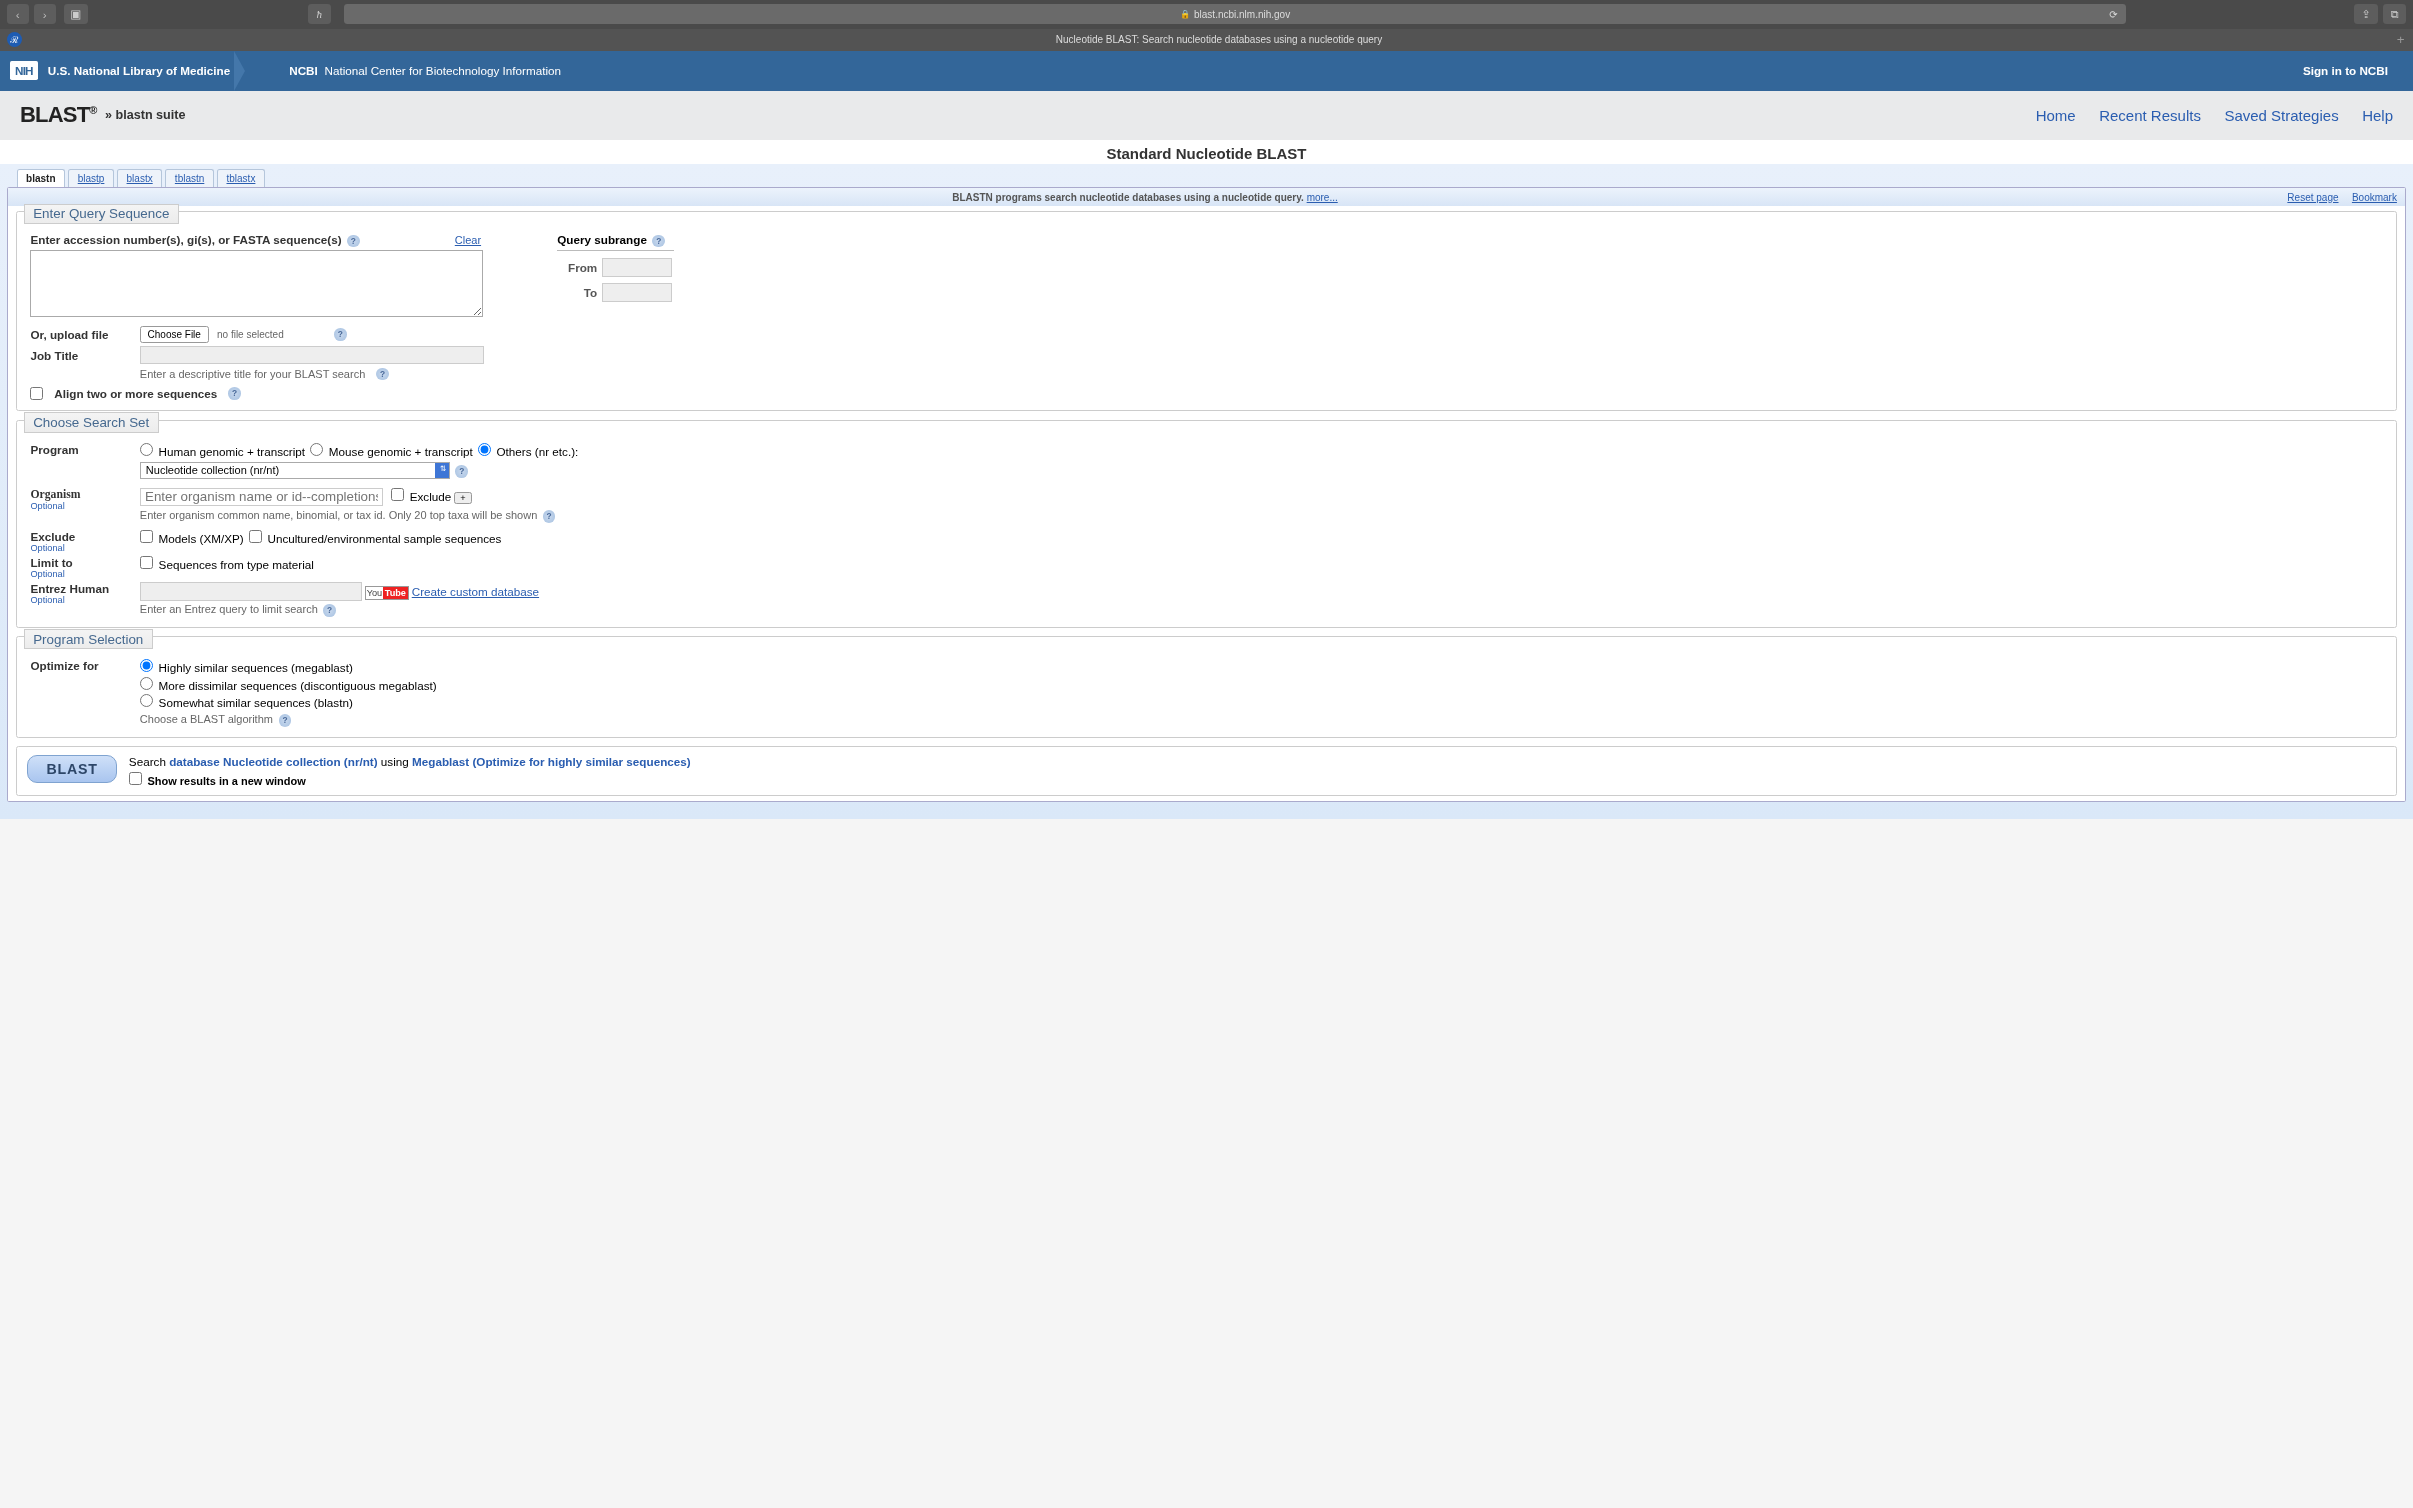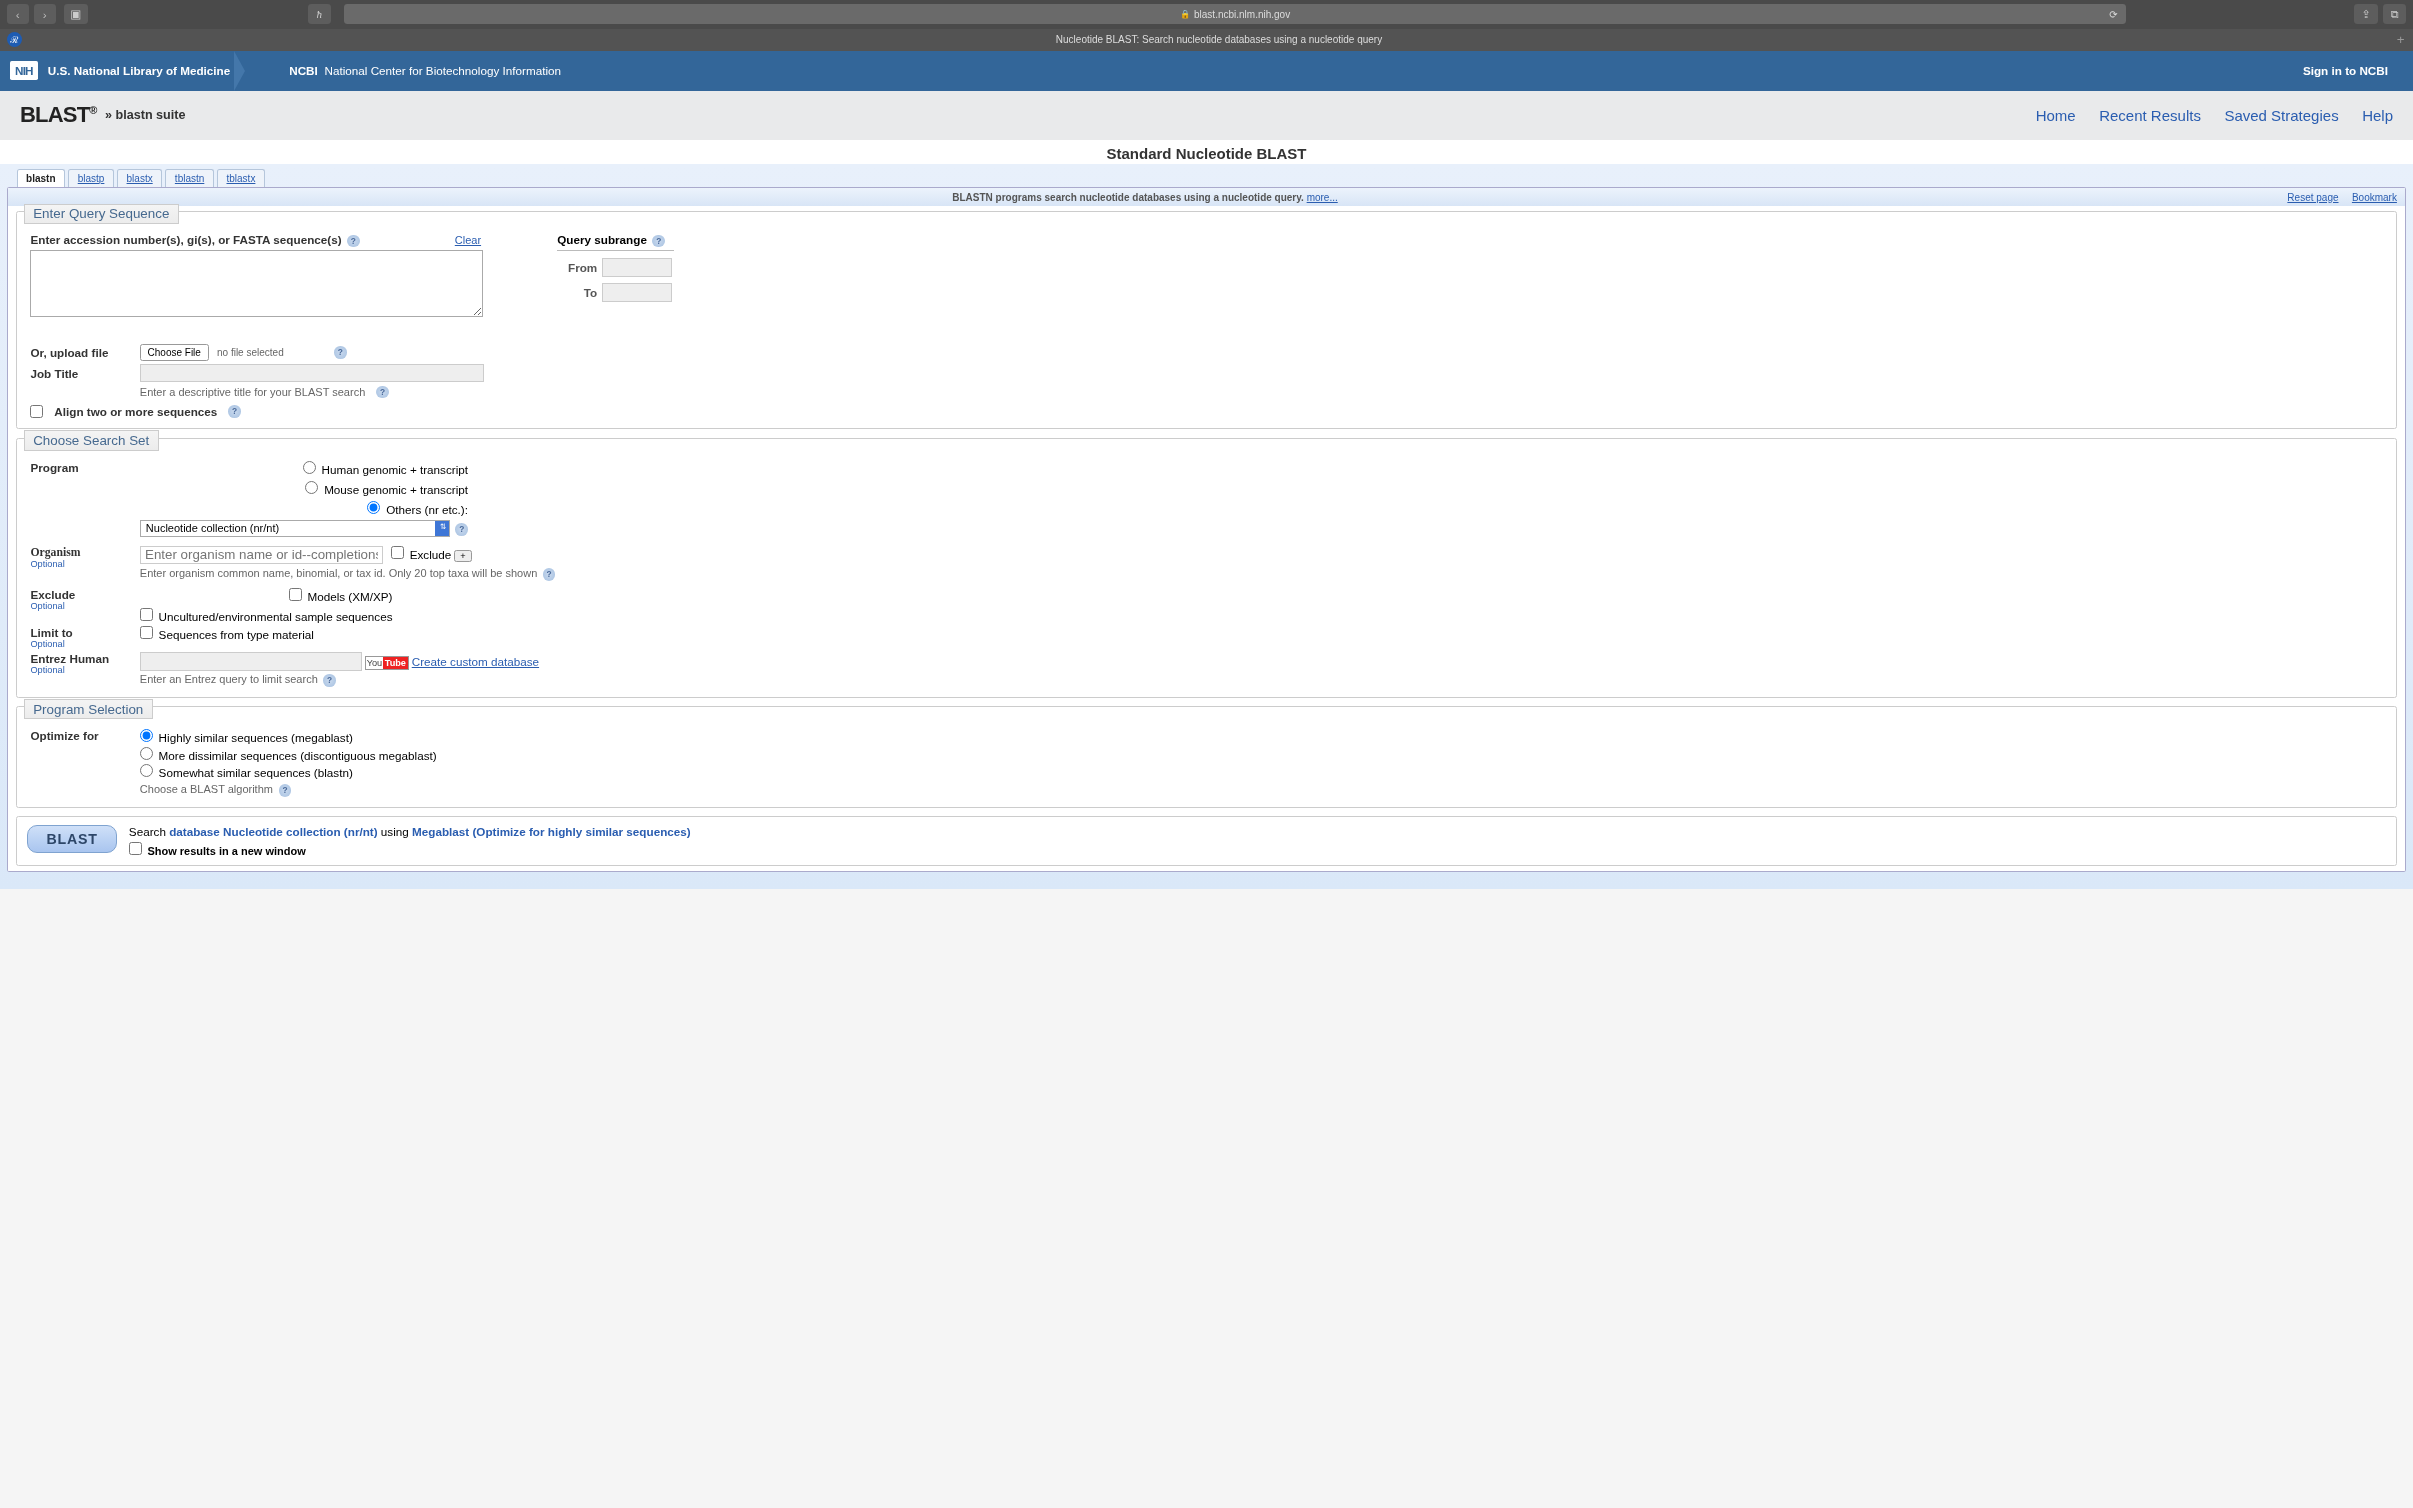--- a/index.html
+++ b/index.html
@@ -67,21 +67,21 @@
 .select-box { background:#fff; border:0.8px solid #aaa; padding:1.7px 17px 1.7px 5px; position:relative; display:inline-block; min-width:310px; font-size:11px; }
 .select-box::after { content:""; position:absolute; right:0; top:0; bottom:0; width:13.4px; background:#3e76d6; }
 .select-box::before { content:"⇅"; position:absolute; right:2.5px; top:1.7px; color:#fff; font-size:7.5px; z-index:1; }
 
 .query-sub { margin-left:50px; }
 .query-sub h4 { font-weight:bold; font-size:11.7px; display:inline; }
 .sub-row { display:flex; align-items:center; margin-top:6.7px; }
 .sub-row .lbl { width:40px; text-align:right; margin-right:5px; font-weight:bold; color:#555; font-size:11.7px; }
 .sub-row input { width:70px; }
 
-.radio-group { display:flex; gap:5px; align-items:flex-end; flex-wrap:wrap;flex-direction:column; }
+.radio-group { display:flex; gap:5px; align-items:flex-end; flex-wrap:wrap; }
 input[type="radio"], input[type="checkbox"] { margin-right:2.5px; }
 
 .btn-choose { background:#fff; border:0.8px solid #999; padding:1.7px 6.7px; font-size:10px; border-radius:2.5px; }
 .plus-btn { border:0.8px solid #999; background:#eee; padding:0 5px; border-radius:2.5px; font-size:9.2px; cursor:pointer; }
 
 .youtube-badge { display:inline-block; font-size:9.2px; }
 .youtube-badge .you { background:#fff; color:#444; padding:0.8px 0.8px; font-weight:normal; border:0.8px solid #999; border-right:none;}
 .youtube-badge .tube { background:#e22; color:#fff; padding:0.8px 1.7px; font-weight:bold; border:0.8px solid #999; border-left:none;}
 
 .blast-btn-row { background:#fff; border:0.8px solid #ccc; margin:5px 8.4px; padding:8.4px 10px; display:flex; gap:11.7px; align-items:flex-start; border-radius:2.5px; }
@@ -159,21 +159,21 @@
     <div class="fieldset">
       <div class="legend">Enter Query Sequence</div>
       <div class="flex-top">
         <div class="left-col">
           <div style="margin-bottom:3.4px;">
             <span class="label-full">Enter accession number(s), gi(s), or FASTA sequence(s)</span>
             <span class="helpq">?</span>
             <span style="margin-left:92px;" class="link">Clear</span>
           </div>
           <textarea class="textarea" style=""></textarea>
-          <div class="field-row" style="padding-left:0; margin-top:23px; align-items:center;">
+          <div class="field-row" style="padding-left:0; margin-top:5px; align-items:center;">
             <span class="label">Or, upload file</span>
             <button class="btn-choose">Choose File</button>
             <span class="hint" style="font-size:10px;">no file selected</span>
             <span class="helpq" style="margin-left:42px;">?</span>
           </div>
           <div class="field-row" style="padding-left:0; align-items:center;">
             <span class="label">Job Title</span>
             <input class="text-input" style="width: 344px;">
           </div>
           <div class="field-row" style="padding-left:0;">

